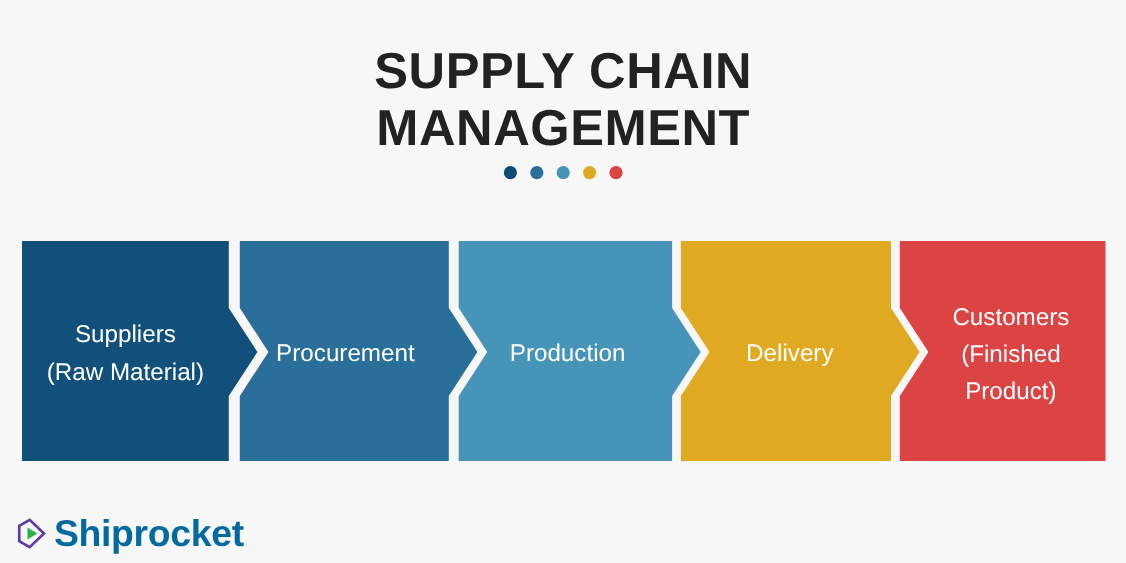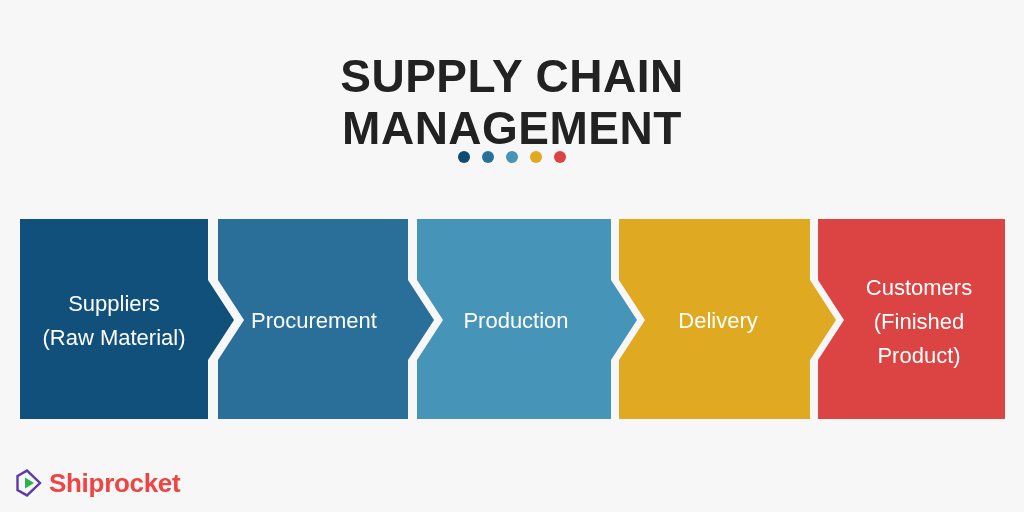--- a/index.html
+++ b/index.html
@@ -15,21 +15,20 @@
     position: relative;
   }
 
   
   #title-block {
     position: absolute;
     left: 0;
     top: 38px;
     width: 1024px;
     text-align: center;
-    margin-top: 12px;
   }
   #page-title {
     font-family: "Liberation Sans", sans-serif;
     font-weight: bold;
     font-size: 46px;
     line-height: 52px;
     letter-spacing: 0.5px;
     color: #222222;
     margin: 0;
     padding: 0;
@@ -77,23 +76,23 @@
   #footer-logo {
     position: absolute;
     left: 14px;
     top: 468px;
     display: flex;
     align-items: center;
     gap: 5px;
   }
   #logo-wordmark {
     font-family: "Liberation Sans", sans-serif;
-    font-size: 26px;
+    font-size: 34px;
     font-weight: bold;
-    color: #ef4444;
+    color: #0369a1;
     letter-spacing: -0.3px;
     line-height: 1;
   }
 </style>
 </head>
 <body style="background: rgb(247, 247, 247);">
 
 <div id="title-block">
   <h1 id="page-title" style="color: rgb(34, 34, 34);">SUPPLY CHAIN
 MANAGEMENT</h1>

